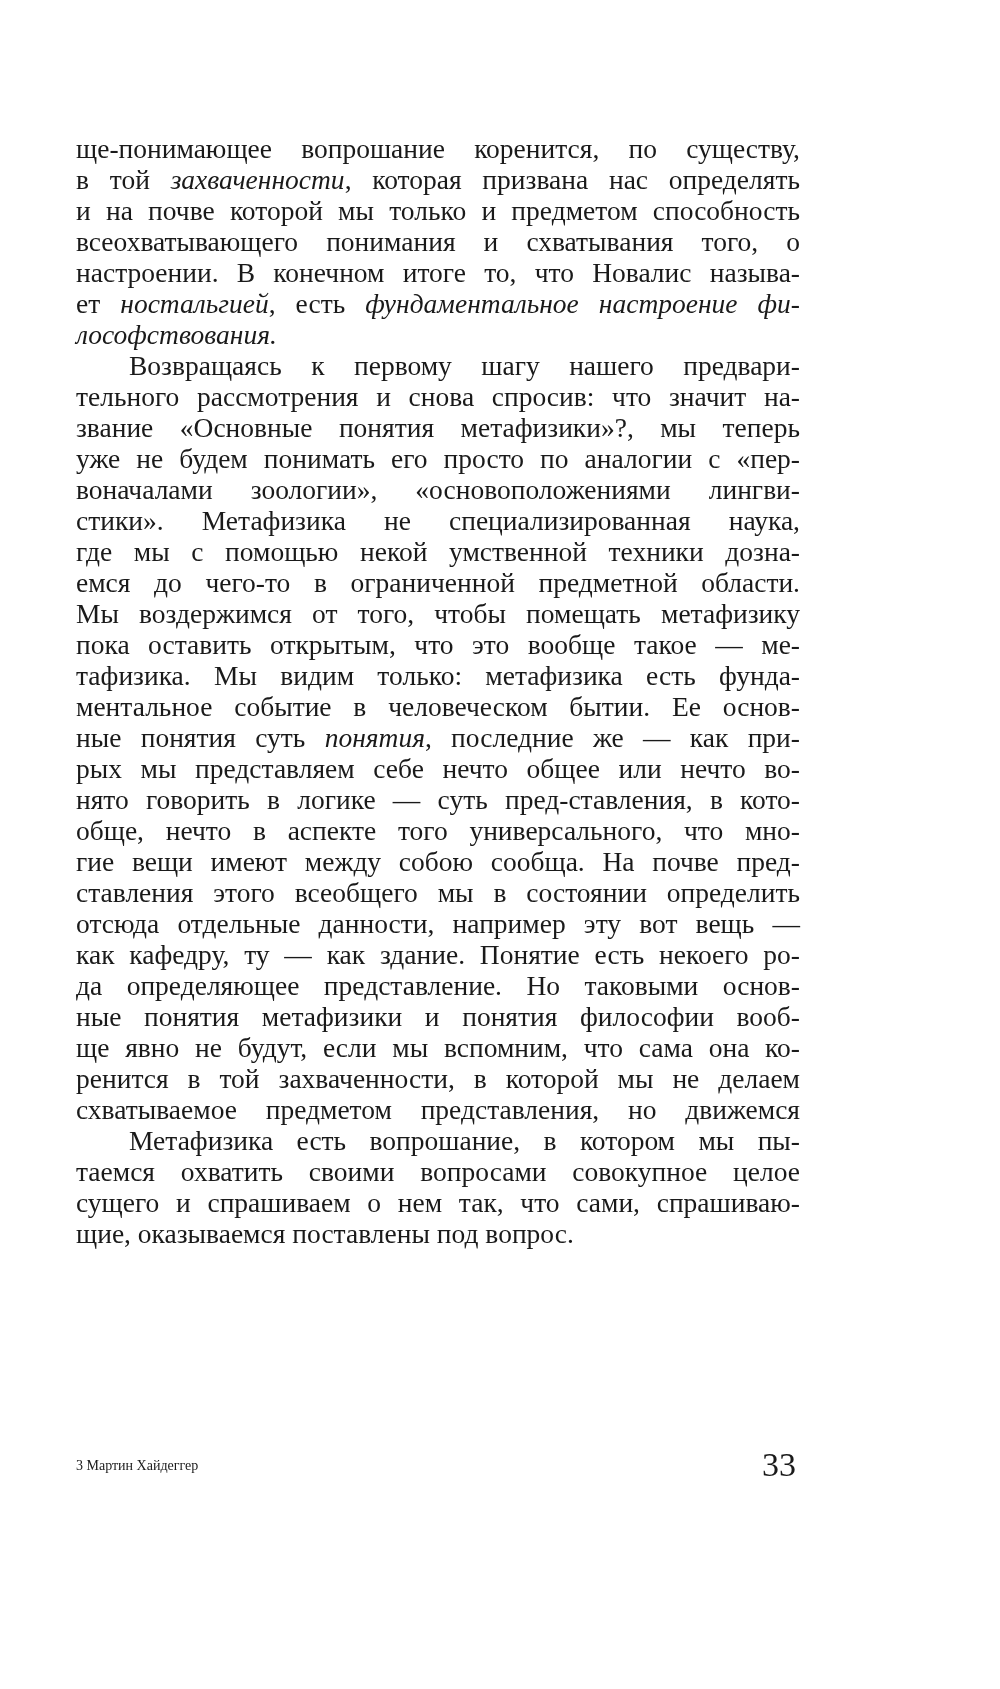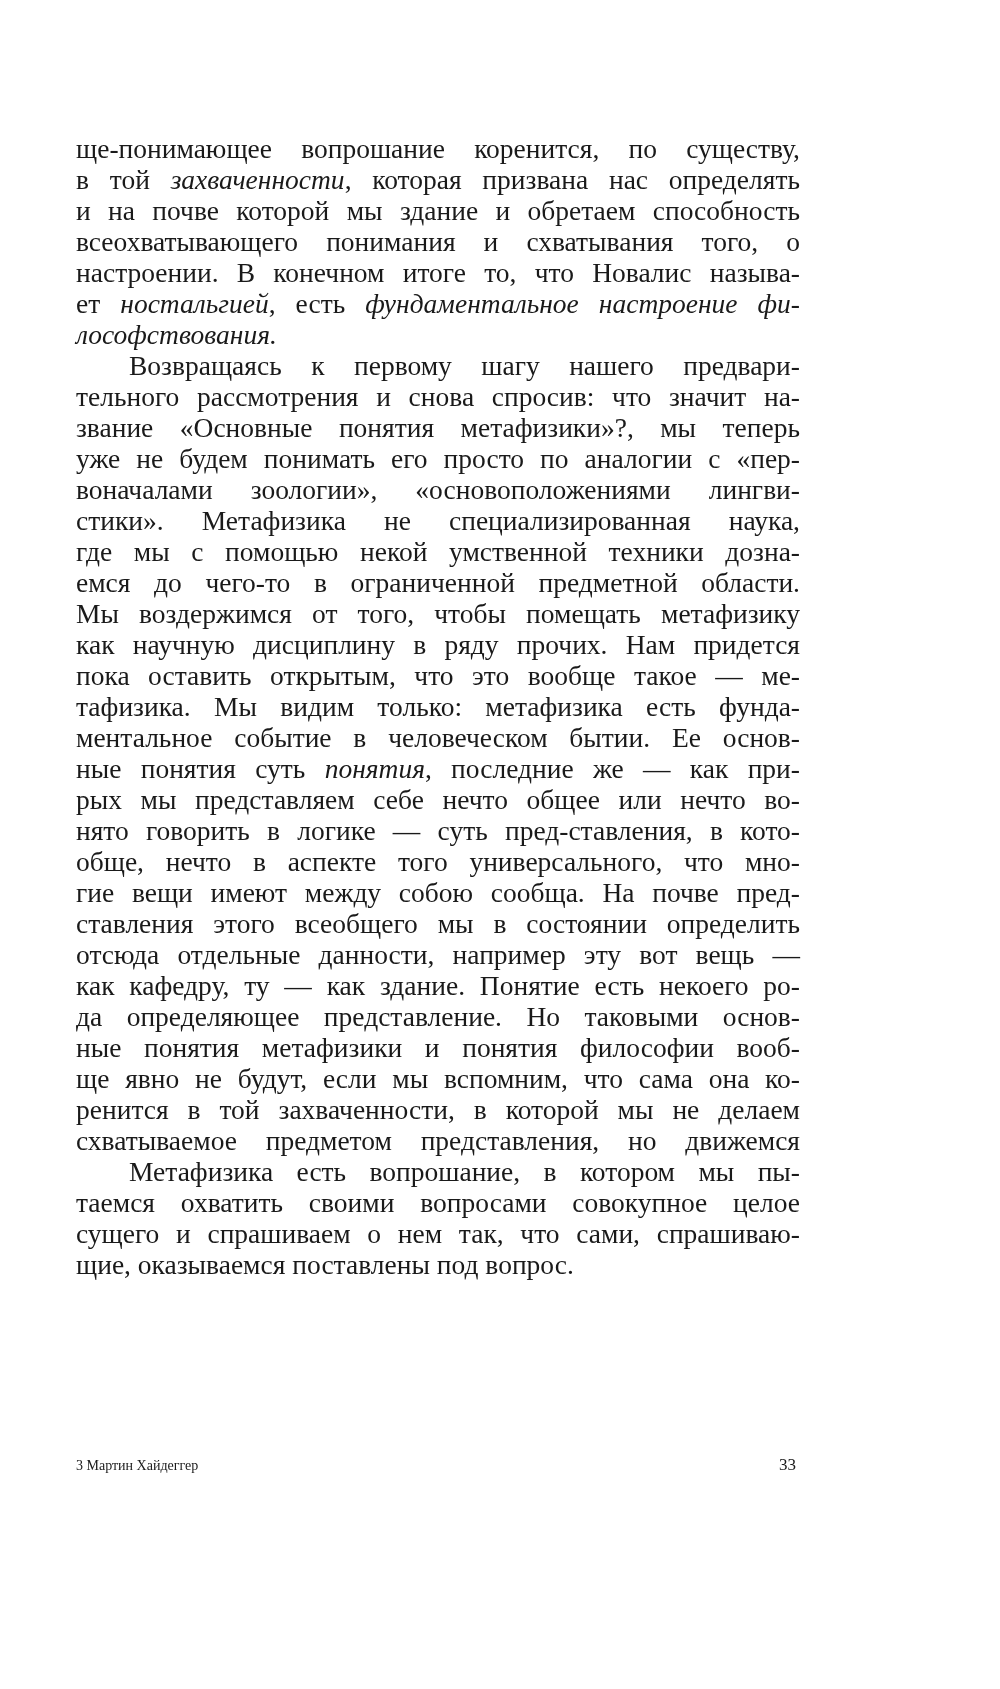--- a/index.html
+++ b/index.html
@@ -57,46 +57,45 @@
       position: absolute;
       left: 0;
       top: 4px;
       font-size: 14px;
       line-height: 24px;
     }
     .page-number {
       position: absolute;
       right: 4px;
       top: 0;
-      font-size: 17px;
+      font-size: 34px;
       line-height: 30px;
     }
   </style>
 </head>
 <body>
 
 <div class="page">
   <div class="text-block" id="text-block">
       <div class="line"><span>ще-понимающее вопрошание коренится, по существу,</span></div>
       <div class="line"><span>в той </span><i>захваченности</i><span>, которая призвана нас определять</span></div>
-      <div class="line"><span>и на почве которой мы здание и обретаем способность</span></div>
+      <div class="line"><span>и на почве которой мы только и предметом способность</span></div>
       <div class="line"><span>всеохватывающего понимания и схватывания того, о</span></div>
       <div class="line"><span>настроении. В конечном итоге то, что Новалис называ-</span></div>
       <div class="line"><span>ет </span><i>ностальгией</i><span>, есть </span><i>фундаментальное настроение фи-</i></div>
       <div class="line last"><i>лософствования.</i></div>
       <div class="line indent"><span>Возвращаясь к первому шагу нашего предвари-</span></div>
       <div class="line"><span>тельного рассмотрения и снова спросив: что значит на-</span></div>
       <div class="line"><span>звание «Основные понятия метафизики»?, мы теперь</span></div>
       <div class="line"><span>уже не будем понимать его просто по аналогии с «пер-</span></div>
       <div class="line"><span>воначалами зоологии», «основоположениями лингви-</span></div>
       <div class="line"><span>стики». Метафизика не специализированная наука,</span></div>
       <div class="line"><span>где мы с помощью некой умственной техники дозна-</span></div>
       <div class="line"><span>емся до чего-то в ограниченной предметной области.</span></div>
       <div class="line"><span>Мы воздержимся от того, чтобы помещать метафизику</span></div>
-      <div class="line"><span>как научную дисциплину в ряду прочих. Нам придется</span></div>
       <div class="line"><span>пока оставить открытым, что это вообще такое — ме-</span></div>
       <div class="line"><span>тафизика. Мы видим только: метафизика есть фунда-</span></div>
       <div class="line"><span>ментальное событие в человеческом бытии. Ее основ-</span></div>
       <div class="line"><span>ные понятия суть </span><i>понятия</i><span>, последние же — как при-</span></div>
       <div class="line"><span>рых мы представляем себе нечто общее или нечто во-</span></div>
       <div class="line"><span>нято говорить в логике — суть пред-ставления, в кото-</span></div>
       <div class="line"><span>обще, нечто в аспекте того универсального, что мно-</span></div>
       <div class="line"><span>гие вещи имеют между собою сообща. На почве пред-</span></div>
       <div class="line"><span>ставления этого всеобщего мы в состоянии определить</span></div>
       <div class="line"><span>отсюда отдельные данности, например эту вот вещь —</span></div>

